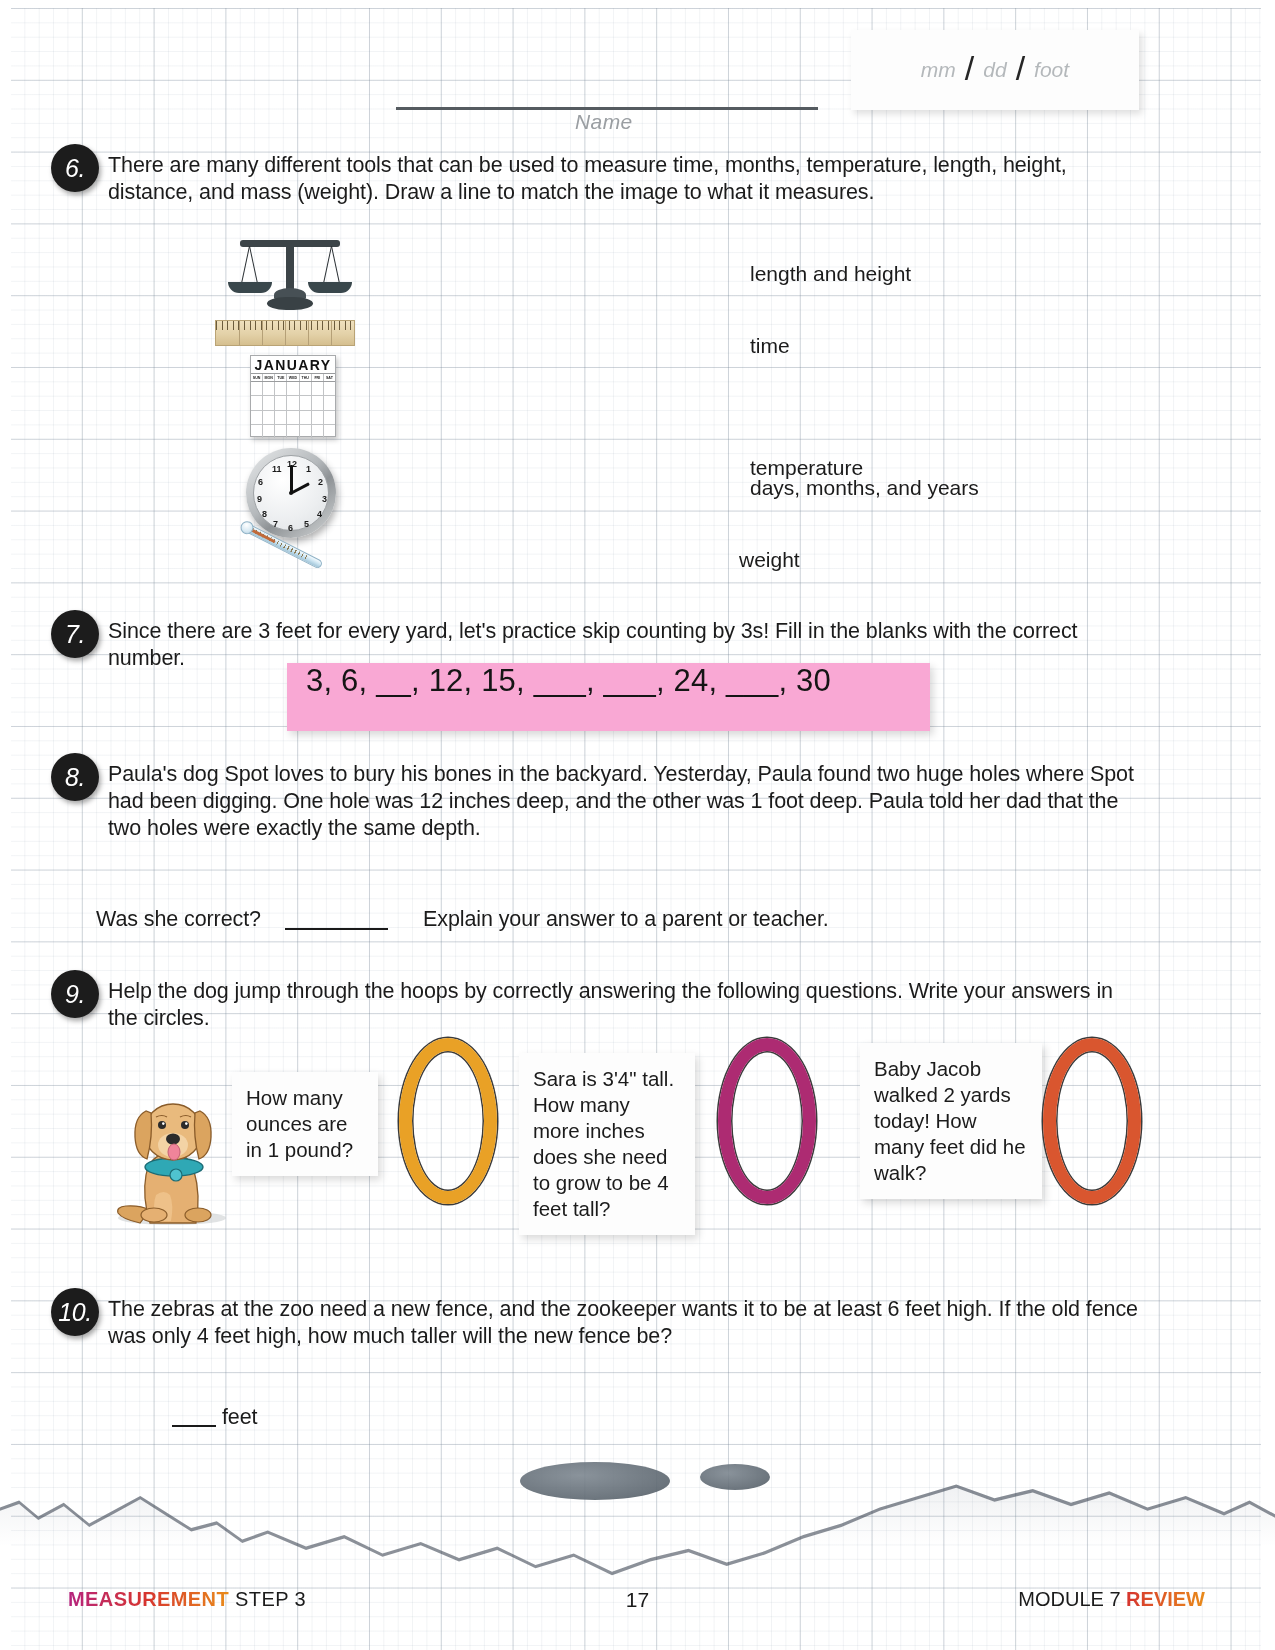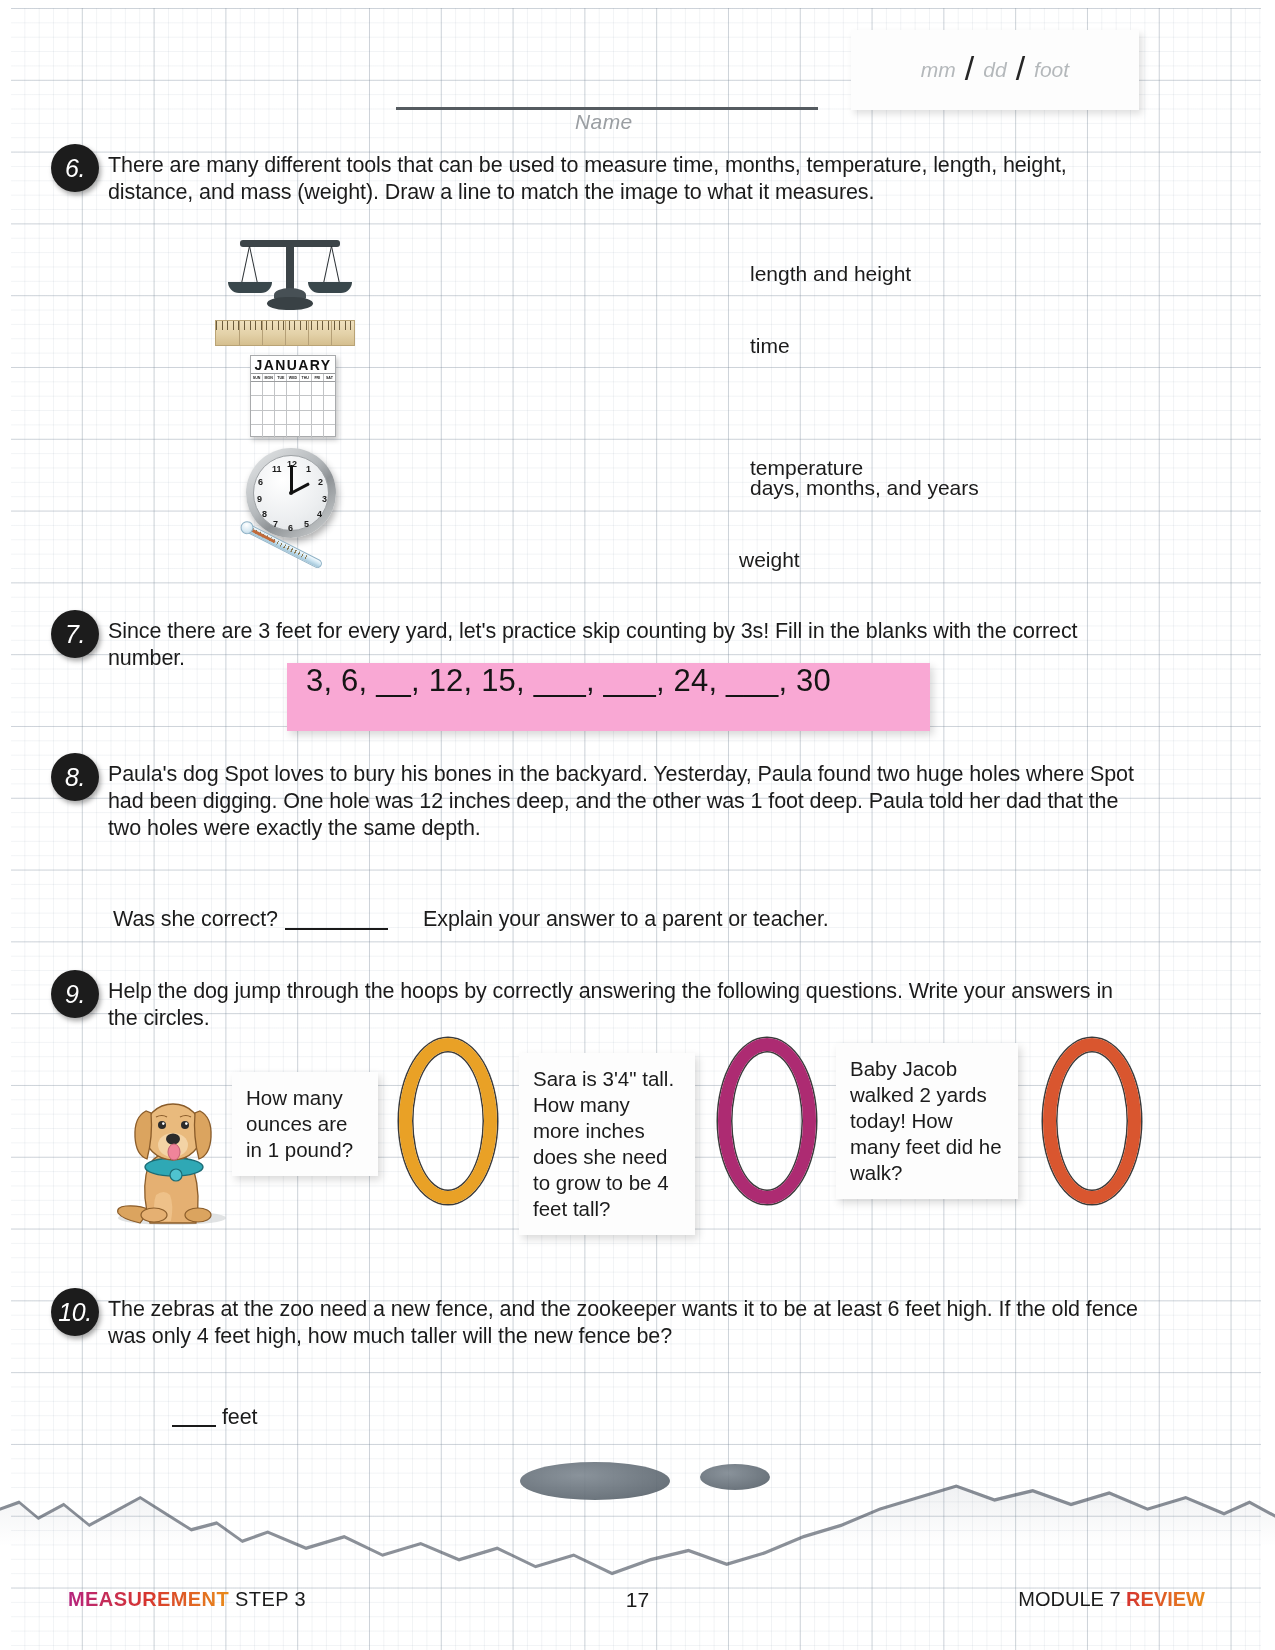--- a/index.html
+++ b/index.html
@@ -466,21 +466,21 @@
 <div class="qnum" style="left:51px; top:610px;">7.</div>
 <div class="qtext" style="left:108px; top:618px; width:1000px;">Since there are 3 feet for every yard, let's practice skip counting by 3s! Fill in the blanks with the correct number.</div>
 
 <div class="seq-card">
   <span class="seq-text">3,  6,  __,  12,  15,  ___,  ___,  24,  ___,  30</span>
 </div>
 
 <div class="qnum" style="left:51px; top:753px;">8.</div>
 <div class="qtext" style="left:108px; top:761px; width:1030px;">Paula's dog Spot loves to bury his bones in the backyard. Yesterday, Paula found two huge holes where Spot had been digging. One hole was 12 inches deep, and the other was 1 foot deep. Paula told her dad that the two holes were exactly the same depth.</div>
 
-<div class="qtext" style="left:113px; top:906px;">Was she correct?</div>
+<div class="qtext" style="left:96px; top:906px;">Was she correct?</div>
 <div class="ans-line" style="left:285px; top:928px; width:103px;"></div>
 <div class="qtext" style="left:423px; top:906px;">Explain your answer to a parent or teacher.</div>
 
 <div class="qnum" style="left:51px; top:970px;">9.</div>
 <div class="qtext" style="left:108px; top:978px; width:1025px;">Help the dog jump through the hoops by correctly answering the following questions. Write your answers in the circles.</div>
 
 <div class="dog">
   <svg viewBox="0 0 120 150" width="120" height="150">
     <ellipse cx="62" cy="143" rx="54" ry="7" fill="#c9ccce" opacity=".55"></ellipse>
     <path d="M30 148 q-18 -4 -22 -10 q-2 -6 8 -7 q14 -1 24 4 z" fill="#dba45f" stroke="#8a5c2a" stroke-width="1.2"></path>
@@ -504,21 +504,21 @@
     <path d="M70 42 q6 -3 11 0" stroke="#8a5c2a" stroke-width="1.2" fill="none"></path>
   </svg>
 </div>
 
 <div class="hoop-card" style="left:232px; top:1072px; width:146px;">How many ounces are in 1 pound?</div>
 <div class="hoop hoop-gold" style="left:399px; top:1038px; width:98px; height:166px;"></div>
 
 <div class="hoop-card" style="left:519px; top:1053px; width:176px;">Sara is 3'4" tall. How many more inches does she need to grow to be 4 feet tall?</div>
 <div class="hoop hoop-magenta" style="left:718px; top:1038px; width:98px; height:166px;"></div>
 
-<div class="hoop-card" style="left:836px; top:1043px; width:182px;">Baby Jacob walked 2 yards today! How many feet did he walk?</div>
+<div class="hoop-card" style="left:860px; top:1043px; width:182px;">Baby Jacob walked 2 yards today! How many feet did he walk?</div>
 <div class="hoop hoop-orange" style="left:1043px; top:1038px; width:98px; height:166px;"></div>
 
 <div class="qnum" style="left:51px; top:1288px;">10.</div>
 <div class="qtext" style="left:108px; top:1296px; width:1035px;">The zebras at the zoo need a new fence, and the zookeeper wants it to be at least 6 feet high. If the old fence was only 4 feet high, how much taller will the new fence be?</div>
 
 <div class="ans-line" style="left:172px; top:1425px; width:44px;"></div>
 <div class="qtext" style="left:222px; top:1404px;">feet</div>
 
 <div class="torn">
   <div class="torn-shade"></div>

